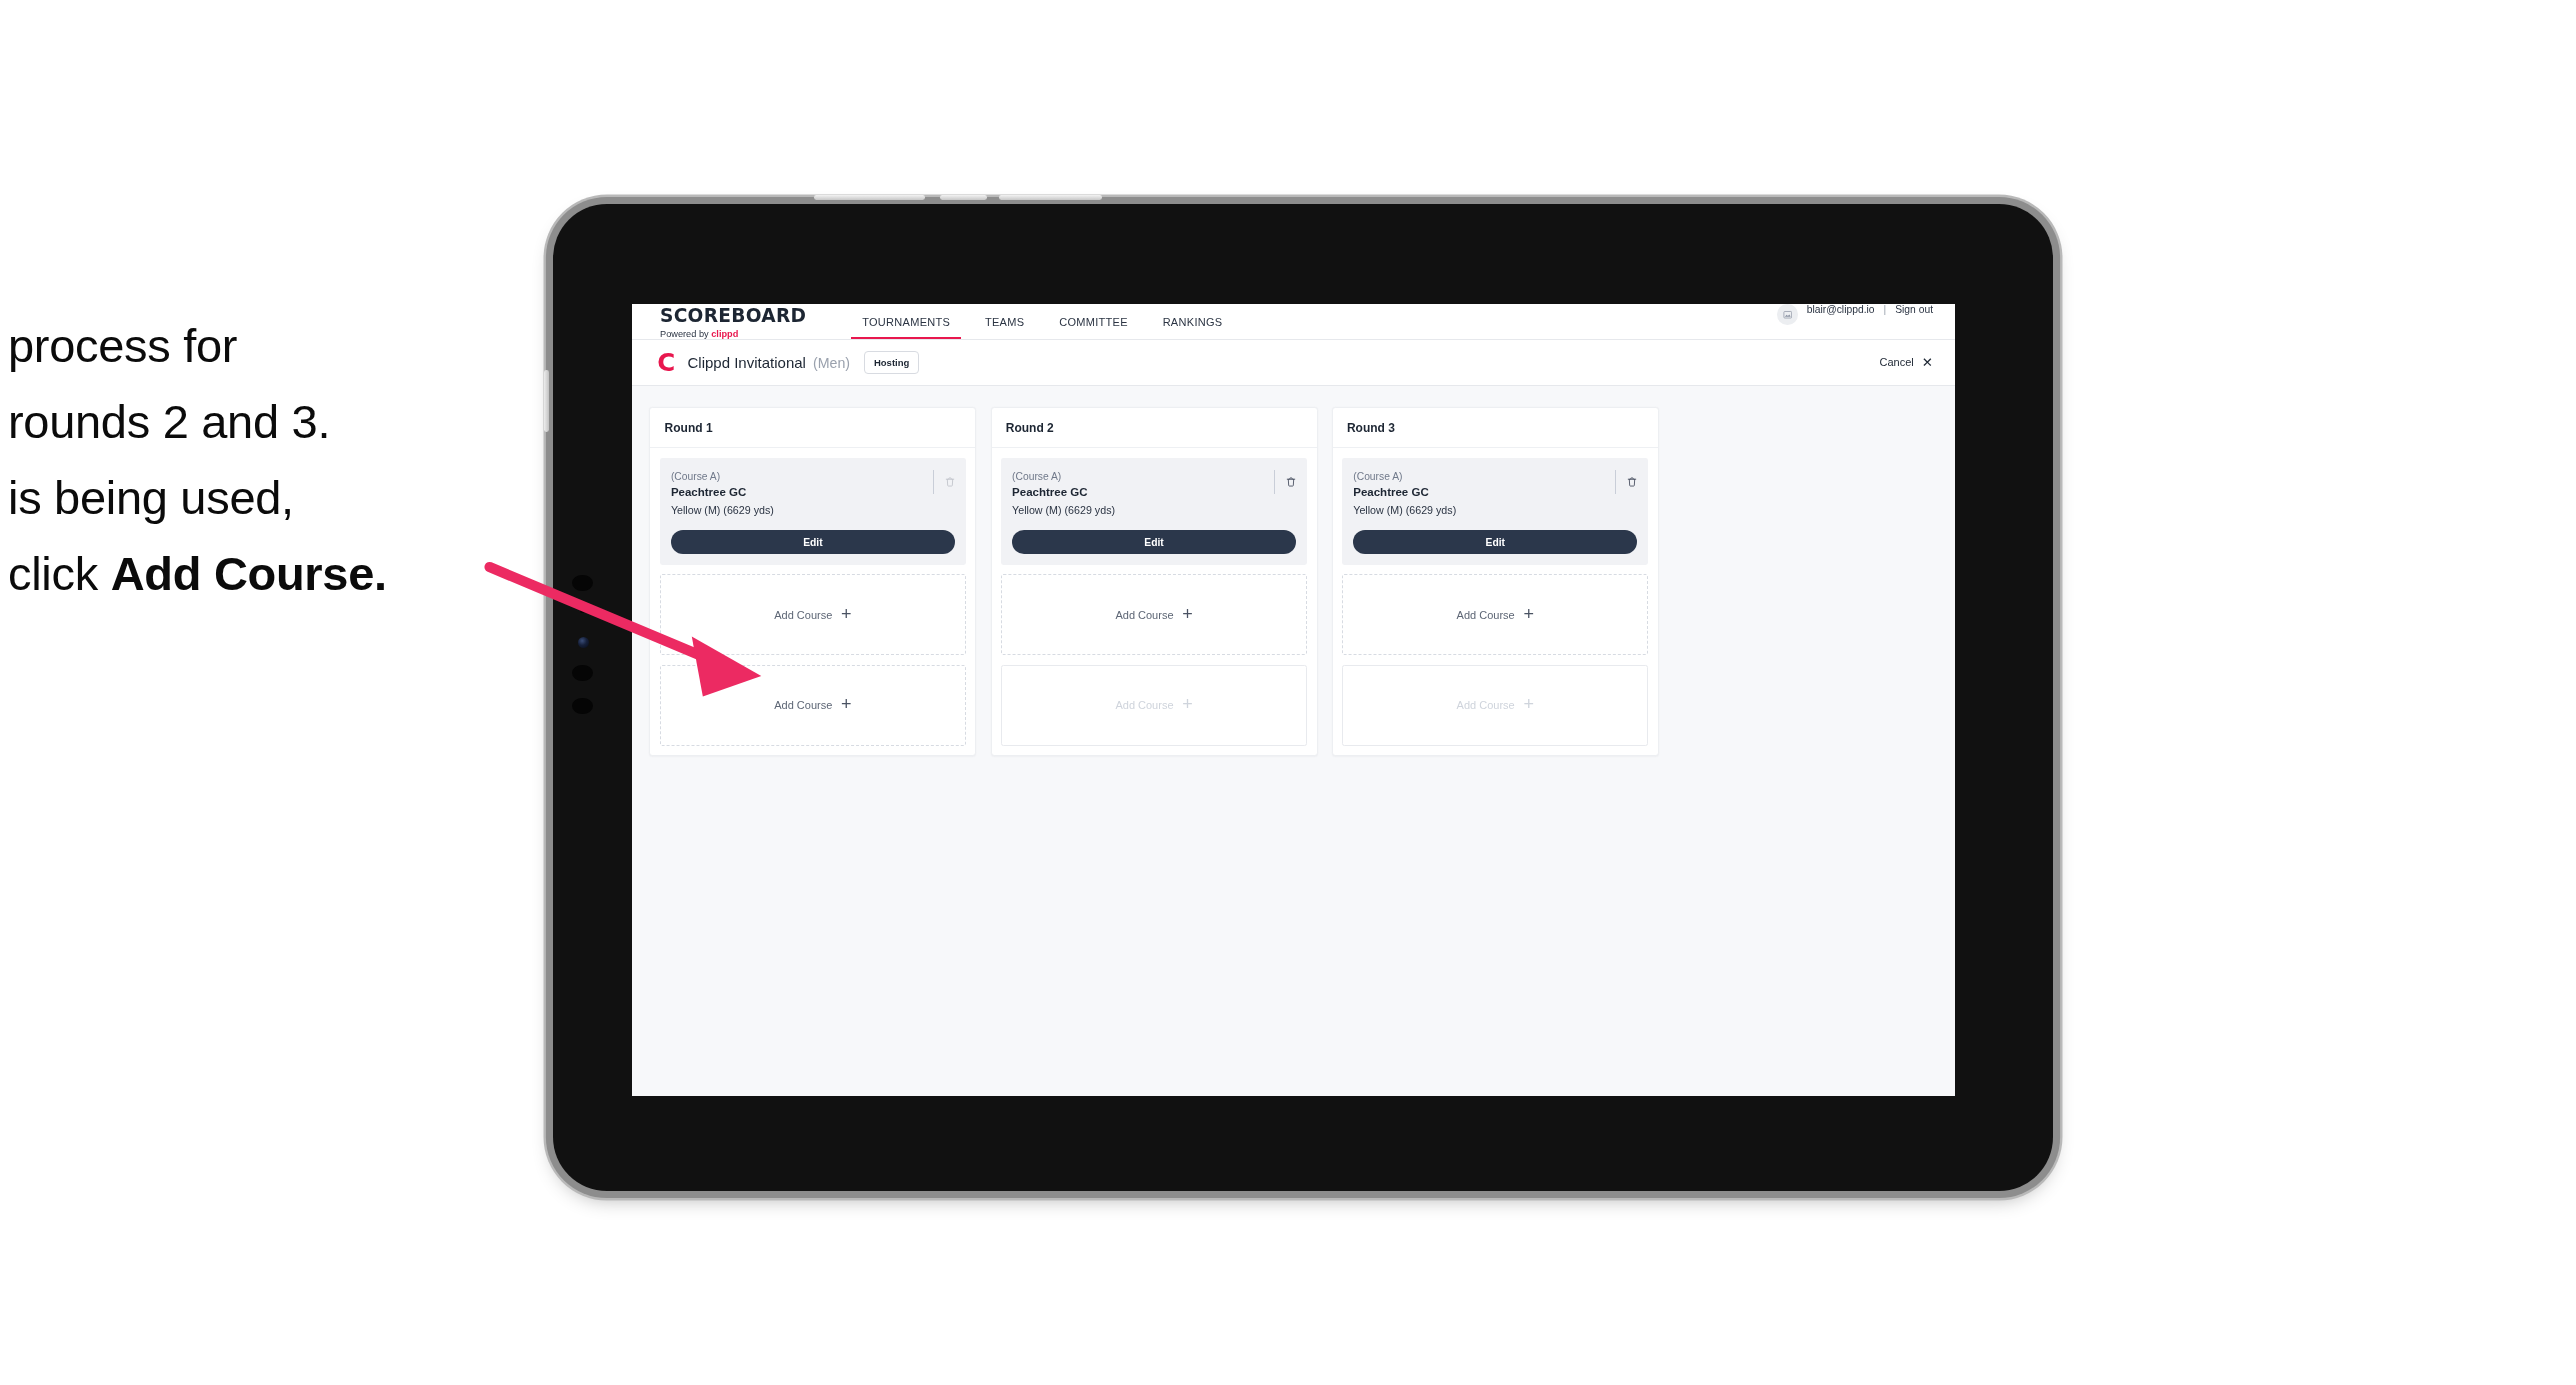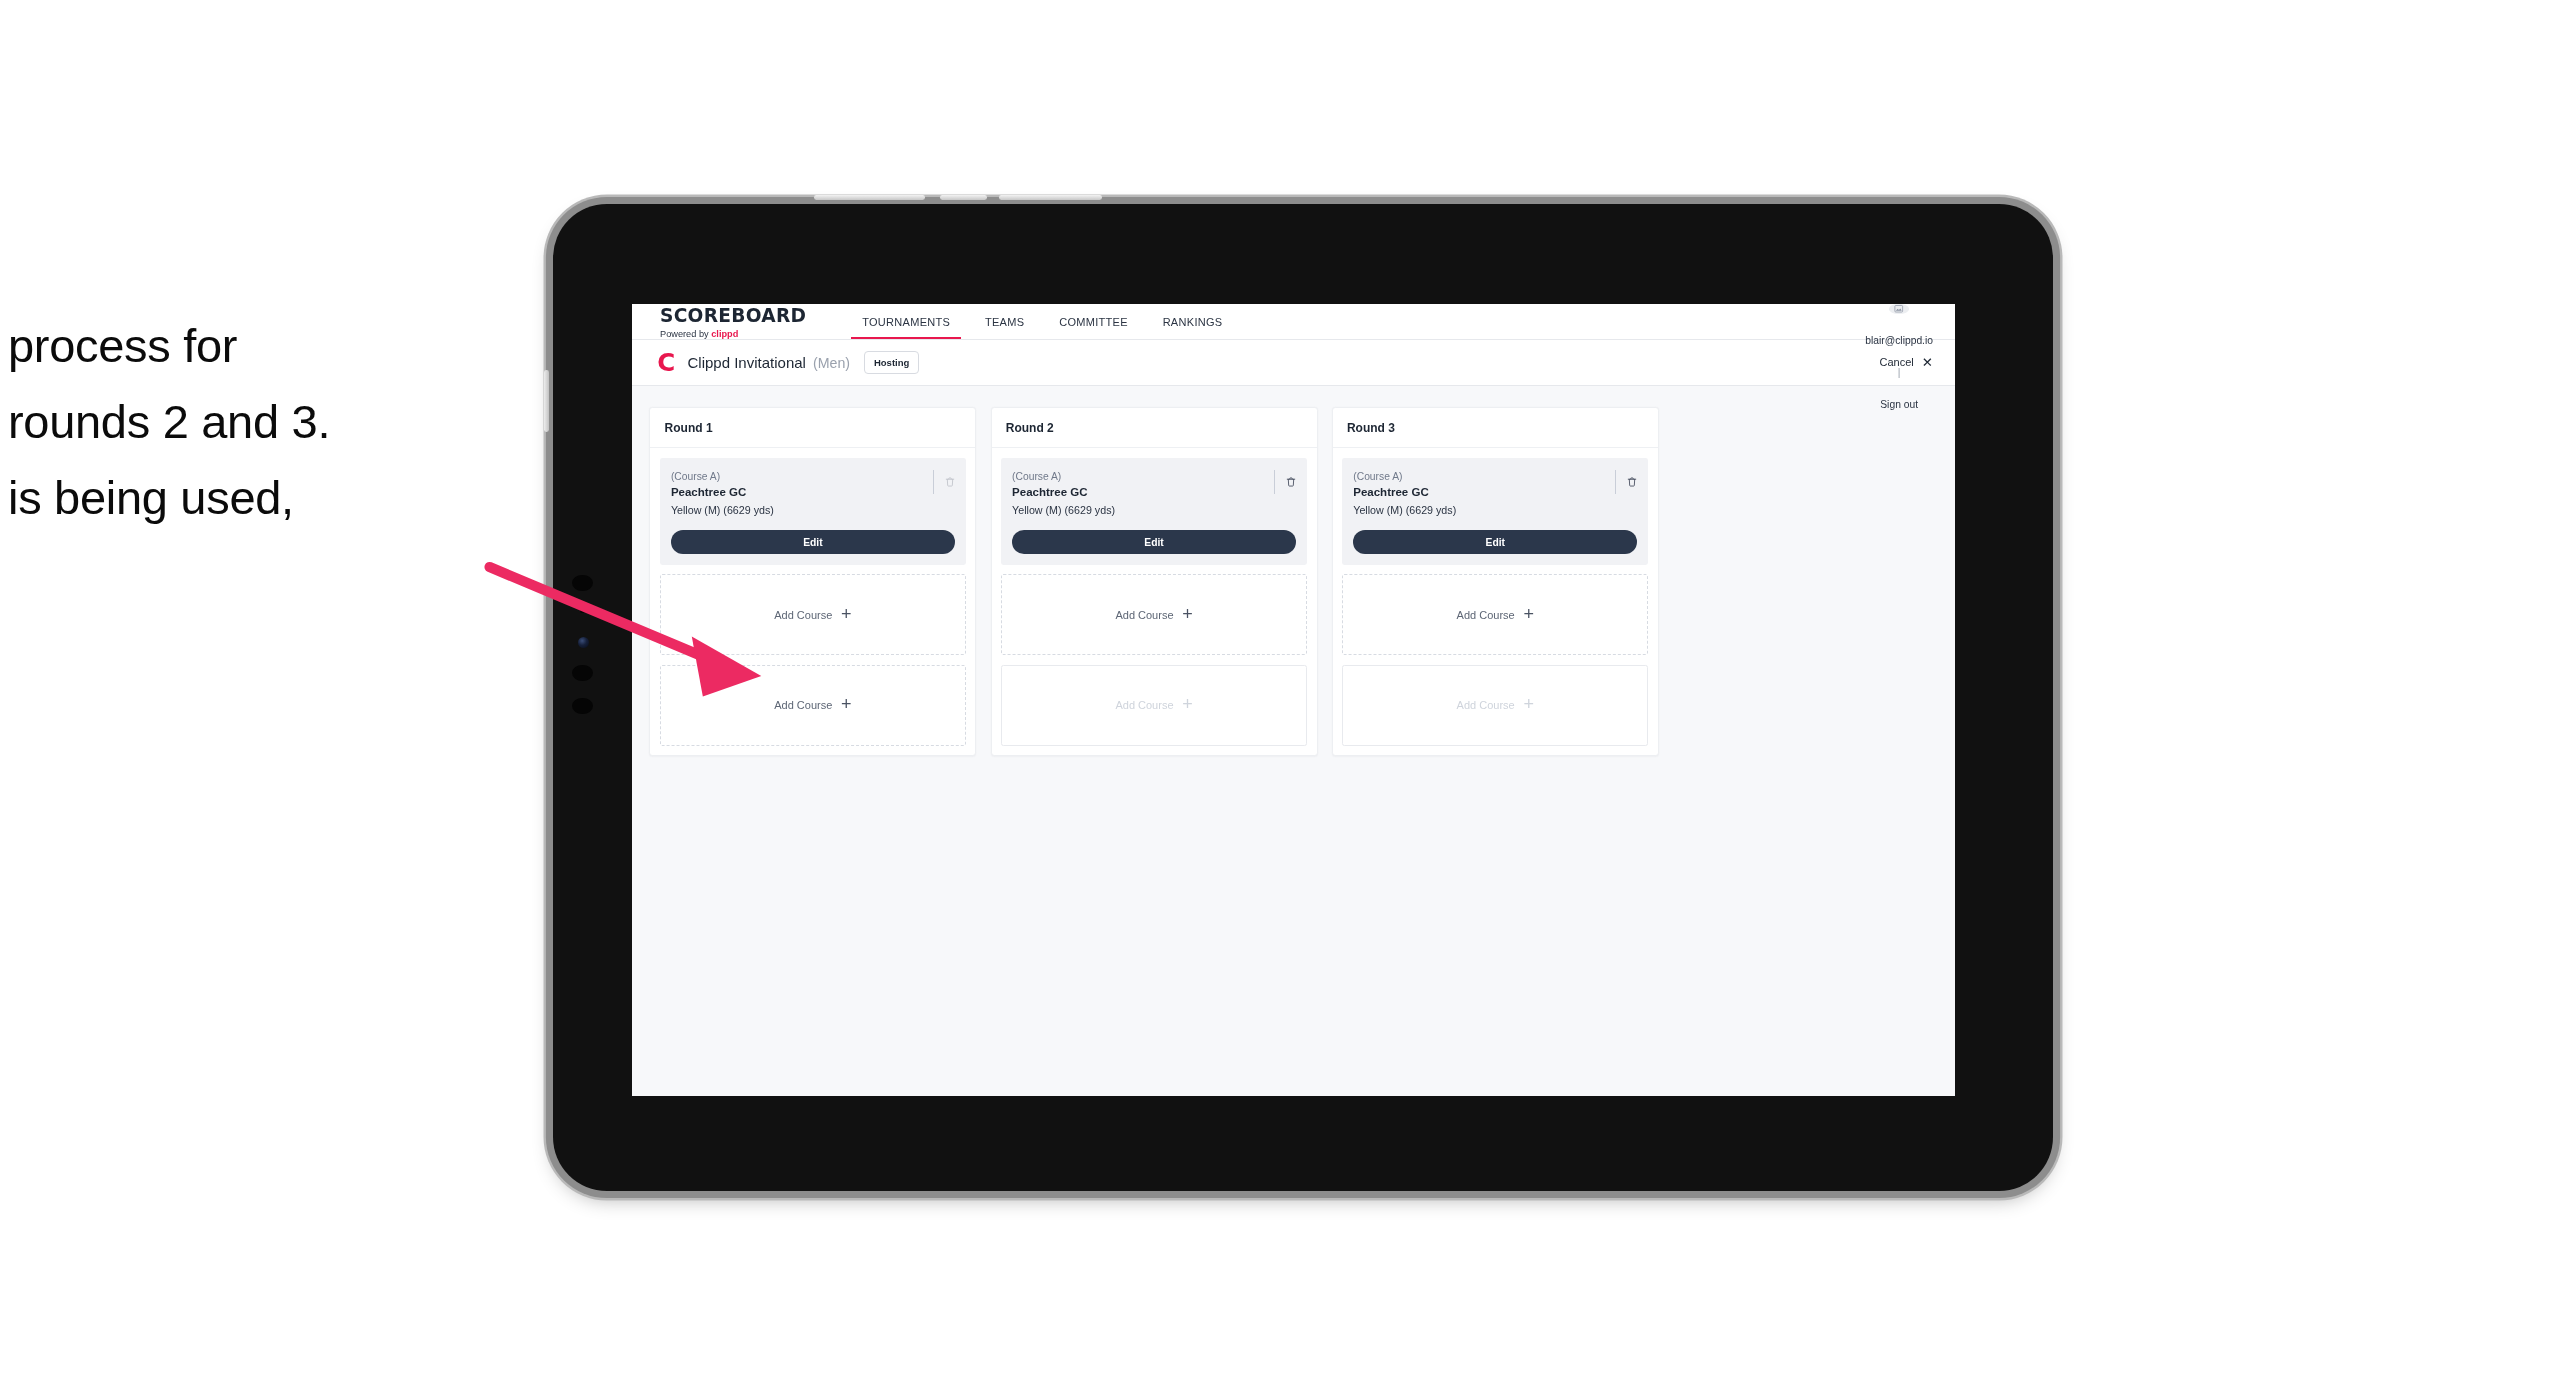--- a/index.html
+++ b/index.html
@@ -95,23 +95,23 @@
     cursor: pointer;
   }
   .topnav .item.active::after {
     content: ""; position: absolute;
     left: 6.3px; right: 6.3px; bottom: 0; height: 2.4px;
     background: #e8174e;
   }
 
   #account {
     margin-left: auto;
-    display: flex; align-items: center; gap: 21px;
+    display: flex; gap: 9px;
     padding-right: 22px;
-    font-size: 10.3px; color: #2b3443; flex-direction: column;
+    font-size: 10.3px; color: #2b3443;
   }
   #avatar {
     width: 20.5px; height: 20.5px; border-radius: 50%;
     background: #eceef1;
     display: flex; align-items: center; justify-content: center;
     color: #7b8496; font-size: 9.5px;
   }
   #account .divider { color: #9aa1ad; }
   #account .signout { cursor: pointer; }
 
@@ -232,20 +232,21 @@
 </style>
 </head>
 <body>
 
 <div id="stage">
 
   <div id="instructions">
     <span class="ln">process for</span>
     <span class="ln">rounds 2 and 3.</span>
     <span class="ln">is being used,</span>
+    <span class="ln"><span>click </span><b>Add Course.</b></span>
   </div>
 
   <div id="device">
     <div class="edge-btn" style="left:261px; width:111px;"></div>
     <div class="edge-btn" style="left:387px; width:47px;"></div>
     <div class="edge-btn" style="left:446px; width:103px;"></div>
     <div class="edge-btn-left" style="top:166px; height:62px;"></div>
 
     <div class="sensor" style="left:19px; top:371px; width:20.5px; height:16px;"></div>
     <div class="sensor" style="left:27px; top:404px; width:4.7px; height:4.7px;"></div>

